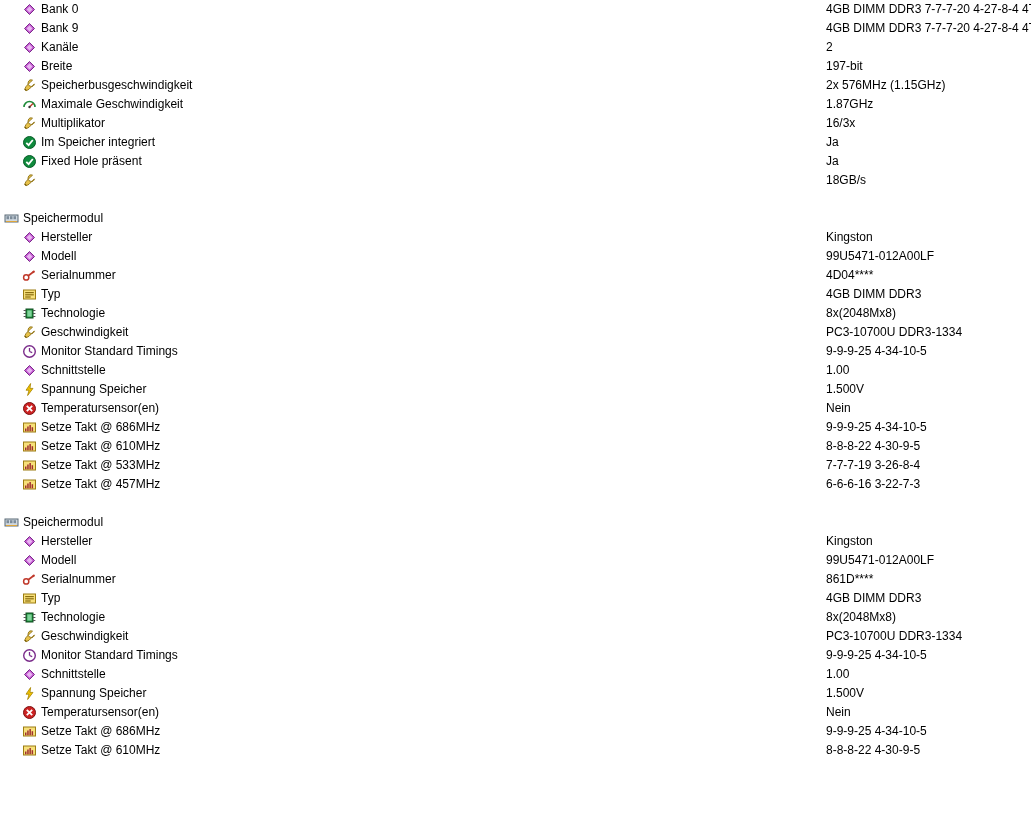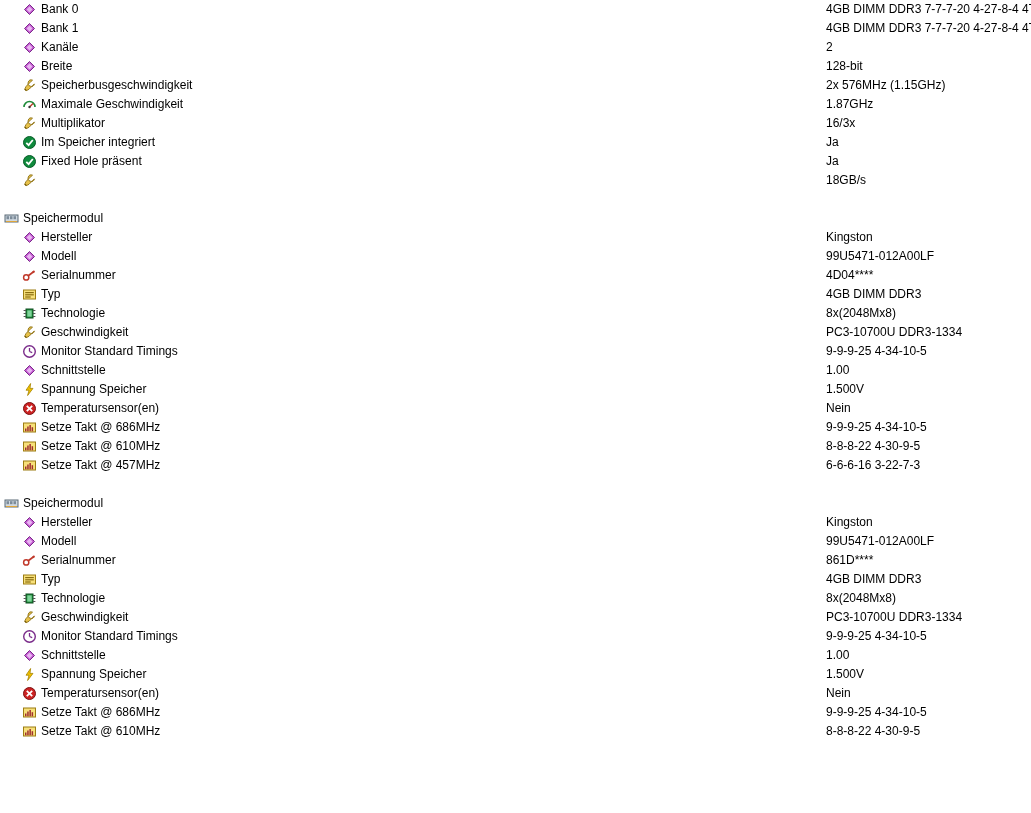--- a/index.html
+++ b/index.html
@@ -67,42 +67,42 @@
       <span class="label">Bank 0</span>
       <span class="value">4GB DIMM DDR3 7-7-7-20 4-27-8-4 4T</span>
     </div>
     <div class="row indent-1">
       <span class="icon">
         <svg width="15" height="15" viewBox="0 0 15 15">
           <polygon points="7.5,2.5 12.5,7.5 7.5,12.5 2.5,7.5" fill="#c45ad0" stroke="#7a2b8a" stroke-width="1"></polygon>
           <polygon points="7.5,4.6 10.4,7.5 7.5,10.4 4.6,7.5" fill="#e9b6f2"></polygon>
         </svg>
       </span>
-      <span class="label">Bank 1</span>
+      <span class="label">Bank 9</span>
       <span class="value">4GB DIMM DDR3 7-7-7-20 4-27-8-4 4T</span>
     </div>
     <div class="row indent-1">
       <span class="icon">
         <svg width="15" height="15" viewBox="0 0 15 15">
           <polygon points="7.5,2.5 12.5,7.5 7.5,12.5 2.5,7.5" fill="#c45ad0" stroke="#7a2b8a" stroke-width="1"></polygon>
           <polygon points="7.5,4.6 10.4,7.5 7.5,10.4 4.6,7.5" fill="#e9b6f2"></polygon>
         </svg>
       </span>
       <span class="label">Kanäle</span>
       <span class="value">2</span>
     </div>
     <div class="row indent-1">
       <span class="icon">
         <svg width="15" height="15" viewBox="0 0 15 15">
           <polygon points="7.5,2.5 12.5,7.5 7.5,12.5 2.5,7.5" fill="#c45ad0" stroke="#7a2b8a" stroke-width="1"></polygon>
           <polygon points="7.5,4.6 10.4,7.5 7.5,10.4 4.6,7.5" fill="#e9b6f2"></polygon>
         </svg>
       </span>
       <span class="label">Breite</span>
-      <span class="value">128-bit</span>
+      <span class="value">197-bit</span>
     </div>
     <div class="row indent-1">
       <span class="icon">
         <svg width="15" height="15" viewBox="0 0 15 15">
           <path d="M10.5 2.2 A3.2 3.2 0 1 0 12.4 5.9 L7 11.3 L4 12.8 L2.6 11.4 L4.1 8.4 L9.4 3.1 Z" fill="#e8c24a" stroke="#8a6d10" stroke-width="0.9"></path>
           <circle cx="3.6" cy="11.8" r="0.8" fill="#6b5508"></circle>
         </svg>
       </span>
       <span class="label">Speicherbusgeschwindigkeit</span>
       <span class="value">2x 576MHz (1.15GHz)</span>
@@ -317,20 +317,35 @@
         <svg width="15" height="15" viewBox="0 0 15 15">
           <rect x="1.5" y="3" width="12" height="9" fill="#f7e07a" stroke="#9c7d12"></rect>
           <g fill="#a03030">
             <rect x="3" y="8.5" width="1.5" height="2.8"></rect>
             <rect x="5.2" y="6.5" width="1.5" height="4.8"></rect>
             <rect x="7.4" y="5" width="1.5" height="6.3"></rect>
             <rect x="9.6" y="7.2" width="1.5" height="4.1"></rect>
           </g>
         </svg>
       </span>
+      <span class="label">Setze Takt @ 533MHz</span>
+      <span class="value">7-7-7-19 3-26-8-4</span>
+    </div>
+    <div class="row indent-1">
+      <span class="icon">
+        <svg width="15" height="15" viewBox="0 0 15 15">
+          <rect x="1.5" y="3" width="12" height="9" fill="#f7e07a" stroke="#9c7d12"></rect>
+          <g fill="#a03030">
+            <rect x="3" y="8.5" width="1.5" height="2.8"></rect>
+            <rect x="5.2" y="6.5" width="1.5" height="4.8"></rect>
+            <rect x="7.4" y="5" width="1.5" height="6.3"></rect>
+            <rect x="9.6" y="7.2" width="1.5" height="4.1"></rect>
+          </g>
+        </svg>
+      </span>
       <span class="label">Setze Takt @ 457MHz</span>
       <span class="value">6-6-6-16 3-22-7-3</span>
     </div>
     <div class="spacer"></div>
     <div class="row group indent-0">
       <span class="icon">
         <svg width="15" height="15" viewBox="0 0 15 15">
           <rect x="1" y="4" width="13" height="7" fill="#cfd8e0" stroke="#5b6a76"></rect>
           <rect x="2.5" y="5.2" width="2.5" height="3" fill="#7c8b99"></rect>
           <rect x="6" y="5.2" width="2.5" height="3" fill="#7c8b99"></rect>

